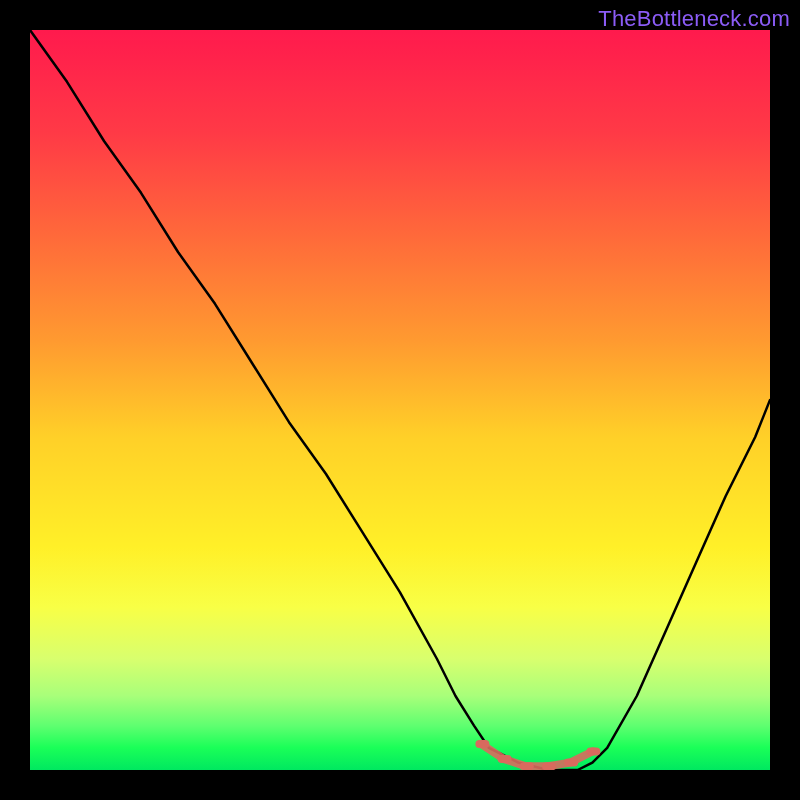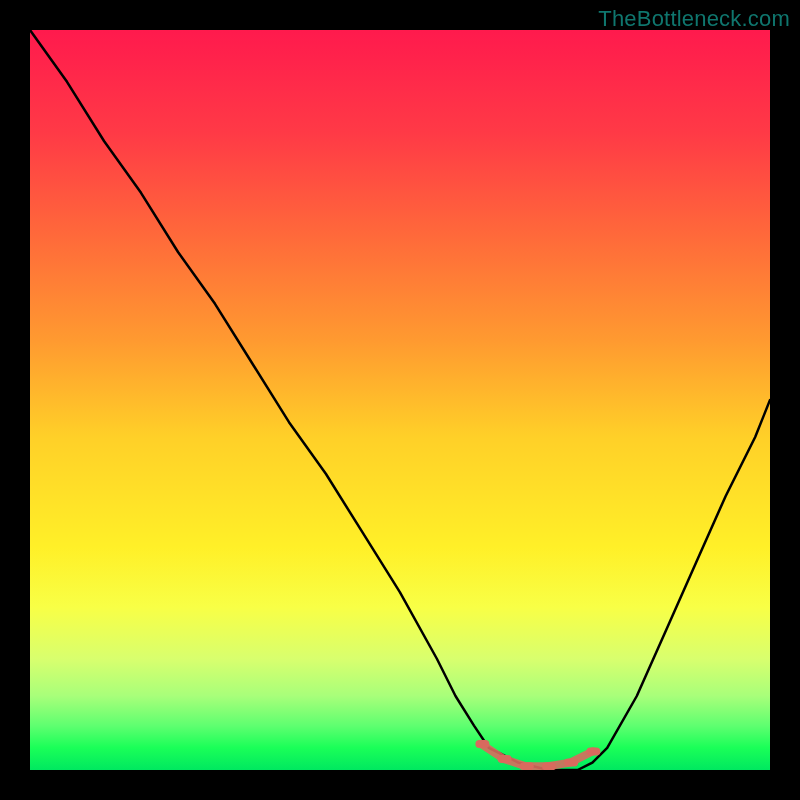--- a/index.html
+++ b/index.html
@@ -39,21 +39,21 @@
       #a8ff7a 90%,
       #5fff70 94%,
       #1aff58 97%,
       #00e860 100%
     );
   }
   .watermark {
     position: absolute;
     top: 6px;
     right: 10px;
-    color: #0f766e;
+    color: #8b5cf6;
     font-size: 22px;
     font-weight: 400;
     letter-spacing: 0.2px;
     user-select: none;
   }
   svg.overlay {
     position: absolute;
     left: 0;
     top: 0;
     width: 740px;

